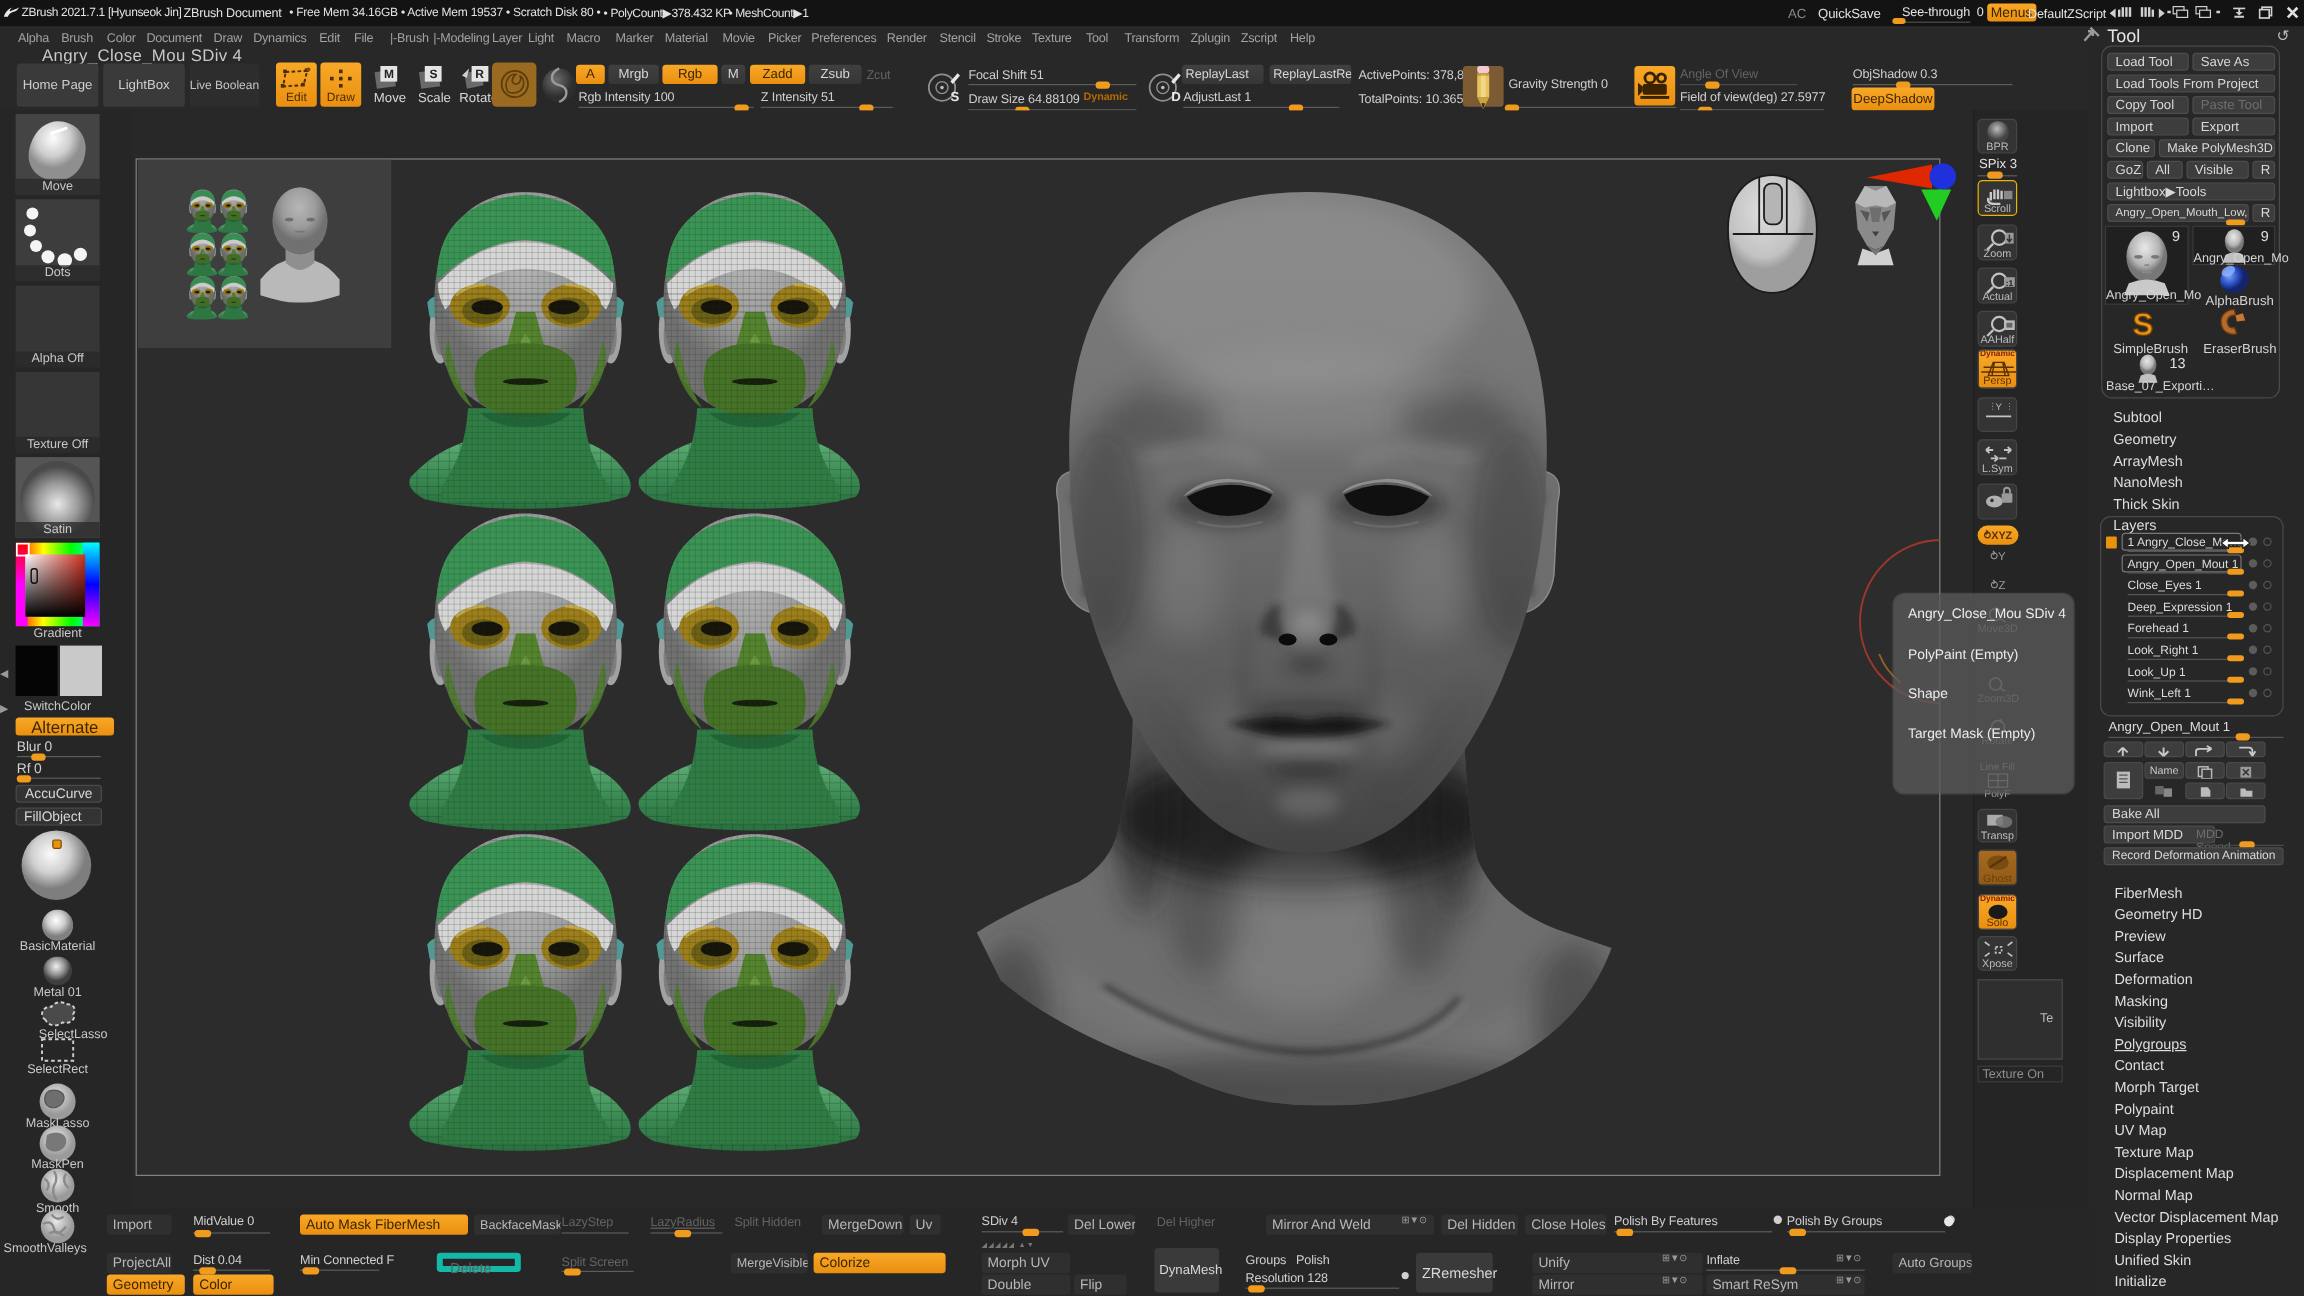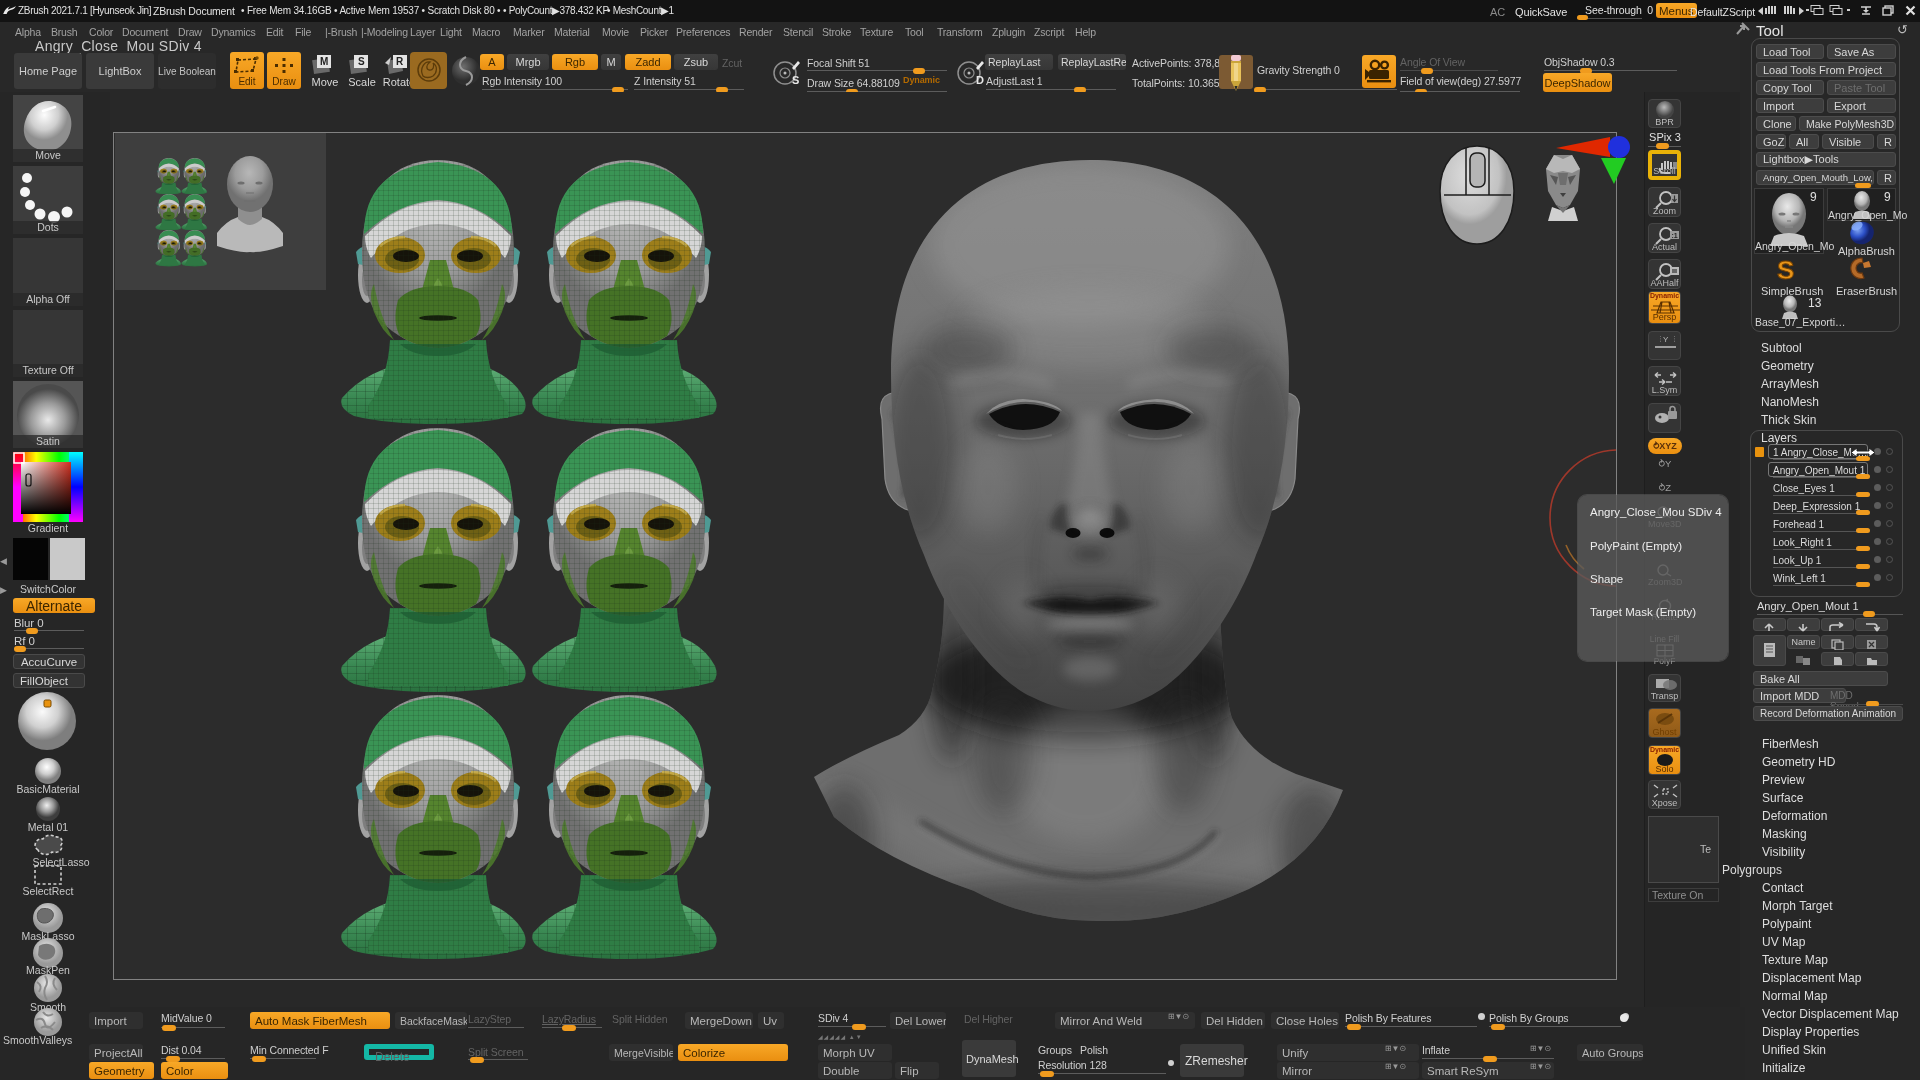--- a/index.html
+++ b/index.html
@@ -647,21 +647,21 @@
             <stop offset="100%" stop-color="#444"></stop>
           </radialGradient>
         </defs>
         <circle cx="16" cy="10" r="9" fill="url(#bprg)"></circle>
       </svg>
       <div style="position:absolute;bottom:0;width:100%;text-align:center;font-size:9px;color:#bdbdbd;">BPR</div>
     </div>
     <div class="abs" style="left:1648px;top:131px;width:34px;text-align:center;font-size:11px;color:#e0e0e0;">SPix 3</div>
     <div class="sl" style="left:1648px;top:146px;width:33px;"></div>
     <div class="kn" style="left:1656px;top:143px;width:13px;"></div>
-    <div class="abs" style="left:1648px;top:150px;width:33px;height:30px;border-radius:4px;background:#343434;border:4px solid #eab308;overflow:hidden;">
+    <div class="abs" style="left:1648px;top:150px;width:33px;height:30px;border-radius:4px;background:#343434;border:1px solid #eab308;overflow:hidden;">
       <svg width="33" height="18" style="position:absolute;top:2px;left:0">
         <path d="M10 14 L10 7 M13 13 L13 5 M16 13 L16 5 M19 13 L19 6" stroke="#c8c8c8" stroke-width="2"></path>
         <path d="M8 12 C7 15 9 17 13 17 L18 17" stroke="#c8c8c8" stroke-width="2" fill="none"></path>
         <rect x="21" y="6" width="7" height="7" fill="#888"></rect>
       </svg>
       <div style="position:absolute;bottom:0;width:100%;text-align:center;font-size:9px;color:#bdbdbd;">Scroll</div>
     </div>
     <div class="abs" style="left:1648px;top:187px;width:33px;height:30px;border-radius:4px;background:#343434;border:1px solid #454545;overflow:hidden;">
       <svg width="33" height="20" style="position:absolute;top:2px;left:0">
         <circle cx="17" cy="8" r="6" fill="none" stroke="#c2c2c2" stroke-width="1.8"></circle>
@@ -949,21 +949,21 @@
     <div class="abs" style="left:1830px;top:704px;width:73px;height:1px;background:#4a4a4a;"></div>
     <div class="kn" style="left:1866px;top:701px;width:13px;"></div>
     <div class="btn br" style="left:1753px;top:706px;width:150px;height:15px;font-size:10px;">Record Deformation Animation</div>
     <div class="hd" style="left:1762px;top:737px;">FiberMesh</div>
     <div class="hd" style="left:1762px;top:755px;">Geometry HD</div>
     <div class="hd" style="left:1762px;top:773px;">Preview</div>
     <div class="hd" style="left:1762px;top:791px;">Surface</div>
     <div class="hd" style="left:1762px;top:809px;">Deformation</div>
     <div class="hd" style="left:1762px;top:827px;">Masking</div>
     <div class="hd" style="left:1762px;top:845px;">Visibility</div>
-    <div class="hd" style="left:1722px;top:863px;">Polygroups</div>
+    <div class="hd" style="left:1762px;top:863px;text-decoration:underline;">Polygroups</div>
     <div class="hd" style="left:1762px;top:881px;">Contact</div>
     <div class="hd" style="left:1762px;top:899px;">Morph Target</div>
     <div class="hd" style="left:1762px;top:917px;">Polypaint</div>
     <div class="hd" style="left:1762px;top:935px;">UV Map</div>
     <div class="hd" style="left:1762px;top:953px;">Texture Map</div>
     <div class="hd" style="left:1762px;top:971px;">Displacement Map</div>
     <div class="hd" style="left:1762px;top:989px;">Normal Map</div>
     <div class="hd" style="left:1762px;top:1007px;">Vector Displacement Map</div>
     <div class="hd" style="left:1762px;top:1025px;">Display Properties</div>
     <div class="hd" style="left:1762px;top:1043px;">Unified Skin</div>

